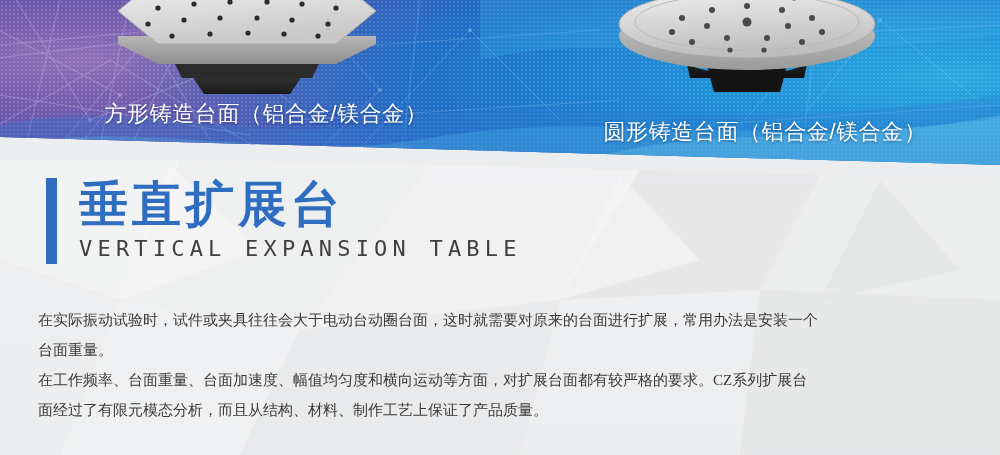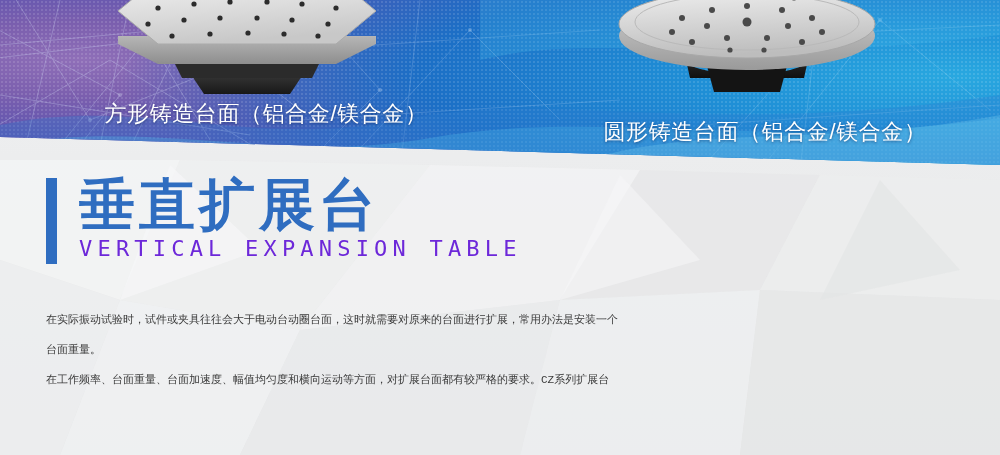--- a/index.html
+++ b/index.html
@@ -53,35 +53,35 @@
   }
   #caption-square{left:266px;top:99px;transform:translateX(-50%);}
   #caption-round{left:765px;top:117px;transform:translateX(-50%);}
 
   
   .title-block{position:absolute;left:46px;top:176px;z-index:5;}
   .title-row{display:flex;align-items:flex-start;}
   .accent-bar{width:11px;height:86px;background:#2f6dc0;flex:0 0 auto;margin-top:2px;}
   .title-texts{margin-left:22px;}
   .title-cn{
-    font-size:56px;line-height:58px;font-weight:bold;color:#2f6dc0;
+    font-size:49px;line-height:58px;font-weight:bold;color:#2f6dc0;
     letter-spacing:4px;white-space:nowrap;
     font-family:"DejaVu Sans","Liberation Sans",sans-serif;
   }
   .title-en{
-    margin-top:2px;font-size:22px;line-height:26px;color:#6d28d9;
+    margin-top:2px;font-size:22px;line-height:26px;color:#404040;
     letter-spacing:5.2px;white-space:nowrap;font-weight:normal;
     font-family:"DejaVu Sans Mono","Liberation Mono",monospace;
   }
 
   
   .body-copy{
-    position:absolute;left:46px;top:305px;width:930px;z-index:5;
-    font-size:11px;line-height:30px;color:#3a3a3a;
-    font-family:Liberation Mono, monospace;
+    position:absolute;left:38px;top:305px;width:930px;z-index:5;
+    font-size:15px;line-height:30px;color:#3a3a3a;
+    font-family:Liberation Serif, serif;
   }
   .body-copy p{margin:0;}
 </style>
 </head>
 <body>
 
 <div class="page">
 
   <div class="poly-bg">
     <svg viewBox="0 0 1000 455" preserveAspectRatio="none">
@@ -272,15 +272,16 @@
         <div class="title-cn">垂直扩展台</div>
         <div class="title-en">VERTICAL EXPANSION TABLE</div>
       </div>
     </div>
   </div>
 
   <div class="body-copy">
     <p>在实际振动试验时，试件或夹具往往会大于电动台动圈台面，这时就需要对原来的台面进行扩展，常用办法是安装一个</p>
     <p>台面重量。</p>
     <p>在工作频率、台面重量、台面加速度、幅值均匀度和横向运动等方面，对扩展台面都有较严格的要求。CZ系列扩展台</p>
+    <p>面经过了有限元模态分析，而且从结构、材料、制作工艺上保证了产品质量。</p>
   </div>
 
 </div>
 
 </body></html>

